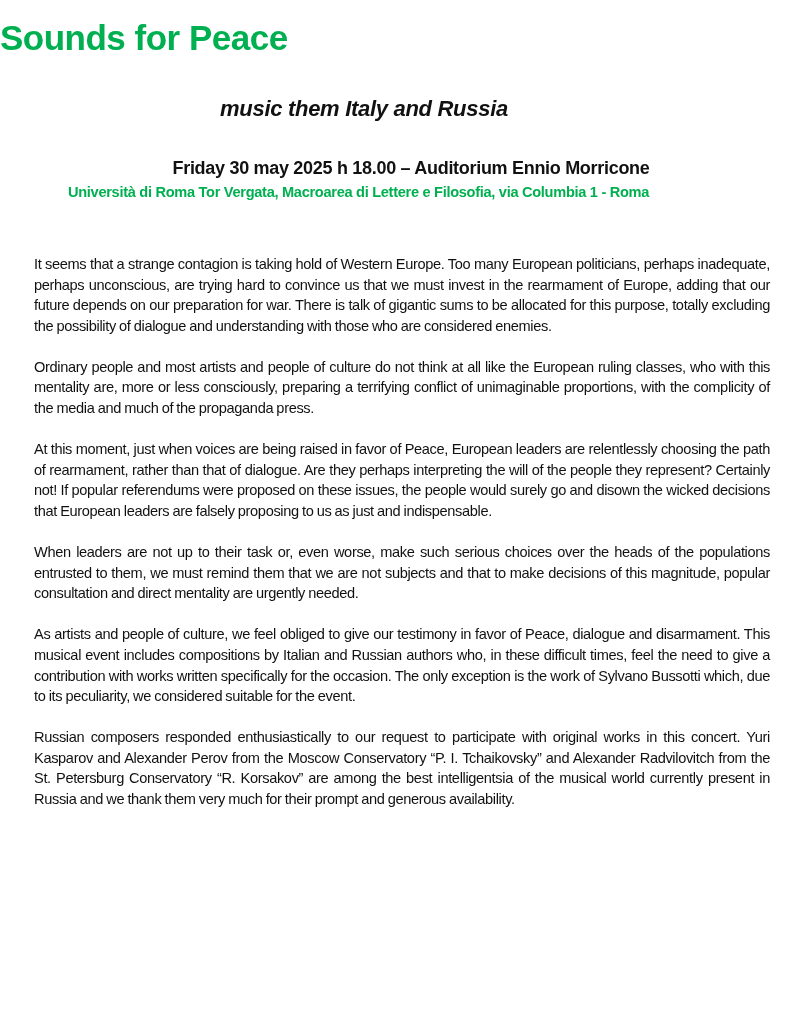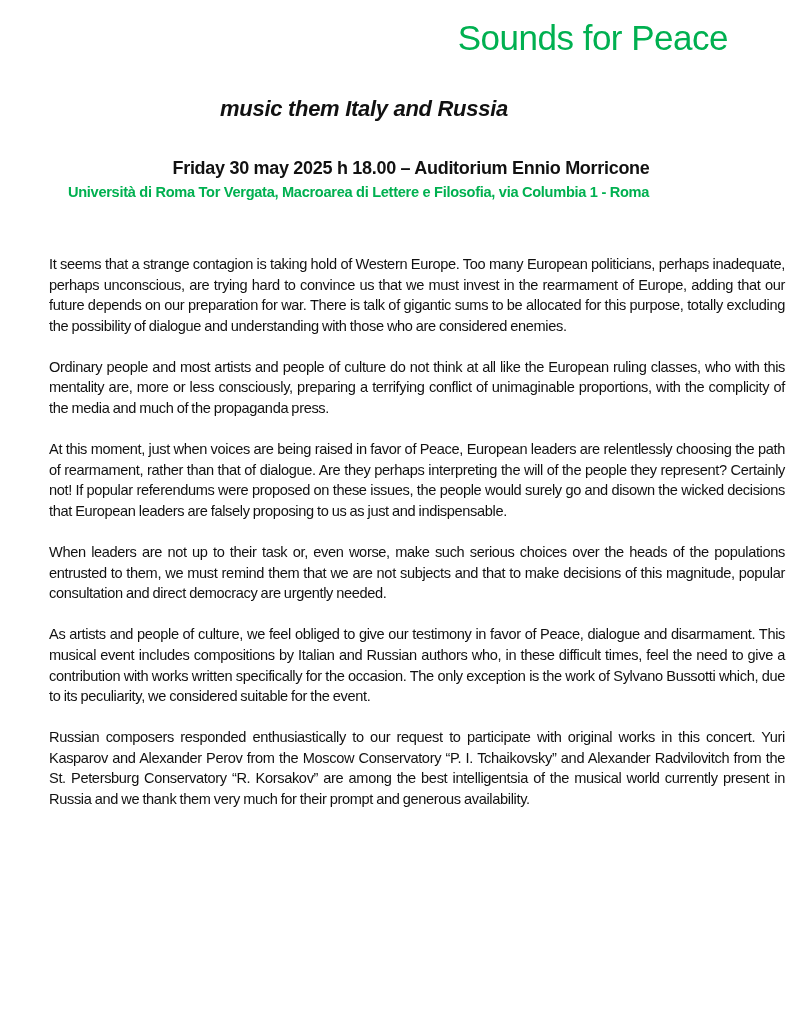--- a/index.html
+++ b/index.html
@@ -1,40 +1,40 @@
 <!DOCTYPE html>
 <html><head>
 <meta charset="utf-8">
 <style>
   html, body { margin:0; padding:0; background:#ffffff; }
   body { width:802px; height:1024px; overflow:hidden; position:relative;
          font-family:"Liberation Sans", sans-serif; color:#111; }
-  .title { position:absolute; top:18px; left:0; width:728px; text-align:right;
-           font-size:35px; font-weight:normal; color:#00b050; letter-spacing:-0.5px; }
+  .title { position:absolute; top:18px; left:0; width:728px; text-align:left;
+           font-size:35px; font-weight:bold; color:#00b050; letter-spacing:-0.5px; }
   .subtitle { position:absolute; top:96px; left:0; width:728px; text-align:center;
               font-size:22px; font-style:italic; font-weight:bold; color:#111; letter-spacing:-0.3px; }
   .dateline { position:absolute; top:158px; left:16px; width:790px; text-align:center;
               font-size:18px; font-weight:bold; color:#111; letter-spacing:-0.3px; }
   .address { position:absolute; top:184px; left:68px; width:680px; text-align:left;
              font-size:14.6px; font-weight:bold; color:#00b050; letter-spacing:-0.3px; white-space:nowrap; }
-  .body { position:absolute; top:254px; left:34px; width:736px;margin-left:15px; }
+  .body { position:absolute; top:254px; left:34px; width:736px; }
   .body p { margin:0 0 20.5px 0; font-size:14.6px; line-height:20.6px; text-align:justify;
             letter-spacing:-0.35px; word-spacing:-0.5px; }
   .body p.tight { margin-bottom:0; }
 </style>
 </head>
 <body>
 
 <div>
   <div class="title">Sounds for Peace</div>
   <div class="subtitle">music them Italy and Russia</div>
   <div class="dateline">Friday 30 may 2025 h 18.00 – Auditorium Ennio Morricone</div>
   <div class="address">Università di Roma Tor Vergata, Macroarea di Lettere e Filosofia, via Columbia 1 - Roma</div>
 
   <div class="body">
     <p>It seems that a strange contagion is taking hold of Western Europe. Too many European politicians, perhaps inadequate, perhaps unconscious, are trying hard to convince us that we must invest in the rearmament of Europe, adding that our future depends on our preparation for war. There is talk of gigantic sums to be allocated for this purpose, totally excluding the possibility of dialogue and understanding with those who are considered enemies.</p>
     <p>Ordinary people and most artists and people of culture do not think at all like the European ruling classes, who with this mentality are, more or less consciously, preparing a terrifying conflict of unimaginable proportions, with the complicity of the media and much of the propaganda press.</p>
     <p>At this moment, just when voices are being raised in favor of Peace, European leaders are relentlessly choosing the path of rearmament, rather than that of dialogue. Are they perhaps interpreting the will of the people they represent? Certainly not! If popular referendums were proposed on these issues, the people would surely go and disown the wicked decisions that European leaders are falsely proposing to us as just and indispensable.</p>
-    <p>When leaders are not up to their task or, even worse, make such serious choices over the heads of the populations entrusted to them, we must remind them that we are not subjects and that to make decisions of this magnitude, popular consultation and direct democracy are urgently needed.</p>
+    <p>When leaders are not up to their task or, even worse, make such serious choices over the heads of the populations entrusted to them, we must remind them that we are not subjects and that to make decisions of this magnitude, popular consultation and direct mentality are urgently needed.</p>
     <p>As artists and people of culture, we feel obliged to give our testimony in favor of Peace, dialogue and disarmament. This musical event includes compositions by Italian and Russian authors who, in these difficult times, feel the need to give a contribution with works written specifically for the occasion. The only exception is the work of Sylvano Bussotti which, due to its peculiarity, we considered suitable for the event.</p>
     <p class="tight">Russian composers responded enthusiastically to our request to participate with original works in this concert. Yuri Kasparov and Alexander Perov from the Moscow Conservatory “P. I. Tchaikovsky” and Alexander Radvilovitch from the St. Petersburg Conservatory “R. Korsakov” are among the best intelligentsia of the musical world currently present in Russia and we thank them very much for their prompt and generous availability.</p>
   </div>
 </div>
 
 </body></html>

